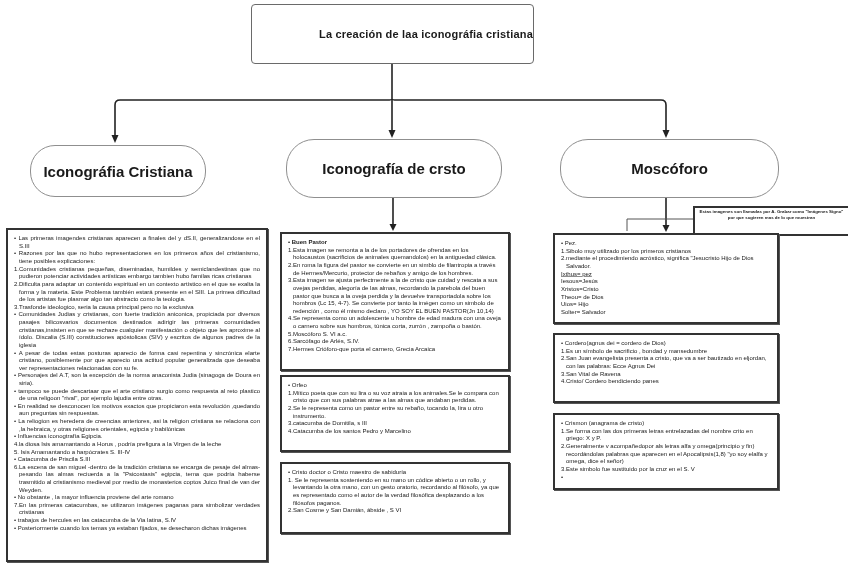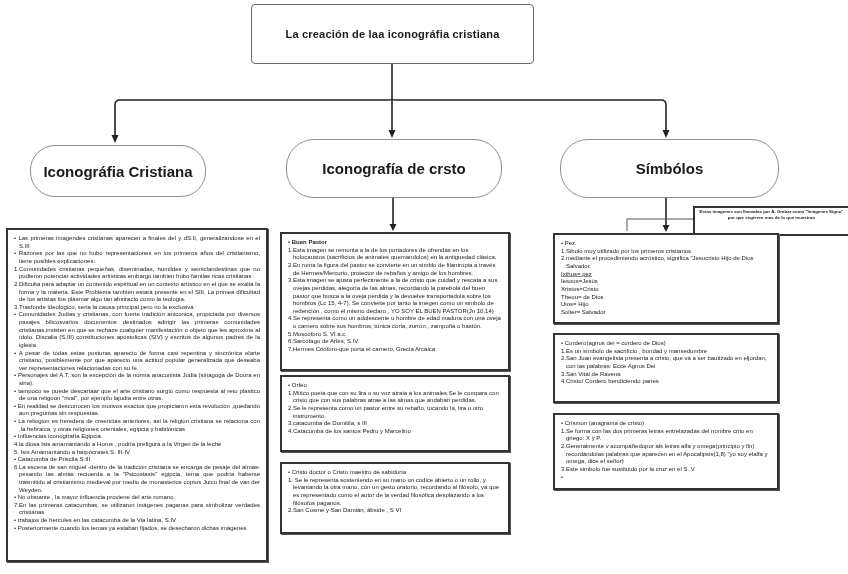--- a/index.html
+++ b/index.html
@@ -6,21 +6,21 @@
   body{
     width:848px;height:574px;position:relative;background:#ffffff;
     font-family:"Liberation Sans", sans-serif;color:#1a1a1a;overflow:hidden;
   }
   .stage{position:absolute;left:0;top:0;width:848px;height:574px;}
   svg.lines{position:absolute;left:0;top:0;pointer-events:none;}
 
   .title-box{
     position:absolute;left:251px;top:4px;width:281px;height:58px;
     border:1px solid #6a6a6a;border-radius:4px;background:#fff;
-    display:flex;align-items:center;justify-content:center;
+    display:flex;align-items:center;justify-content:flex-end;
     font-weight:bold;font-size:11px;letter-spacing:.2px;text-align:center;
   }
   .node{
     position:absolute;border:1px solid #8f8f8f;background:#fff;
     display:flex;align-items:center;justify-content:center;
     font-weight:bold;font-size:15px;text-align:center;
   }
   .node-left{left:30px;top:145px;width:174px;height:50px;border-radius:25px;}
   .node-center{left:286px;top:139px;width:214px;height:57px;border-radius:28px;}
   .node-right{left:560px;top:139px;width:217px;height:57px;border-radius:28px;}
@@ -87,21 +87,21 @@
     <span>La creación de laa iconográfia cristiana</span>
   </div>
 
   <div class="node node-left">
     <span>Iconográfia Cristiana</span>
   </div>
   <div class="node node-center">
     <span>Iconografía de crsto</span>
   </div>
   <div class="node node-right">
-    <span>Símbólos</span>
+    <span>Moscóforo</span>
   </div>
 
   <div class="note-box">
     <div class="note-inner">Estas imagenes son llamadas por A. Grabar como "Imágenes Signo" por que sugieren mas de lo que muestran</div>
   </div>
 
   <div class="tbox box-left">
     <div class="content justify">
         <div class="li">• Las primeras imagendes cristianas aparecen a finales del  y dS.II, generalizandose en el S.III</div>
         <div class="li">• Razones por las que no hubo representaciones  en los primeros años del cristianismo, tiene posibles explicaciones:</div>

